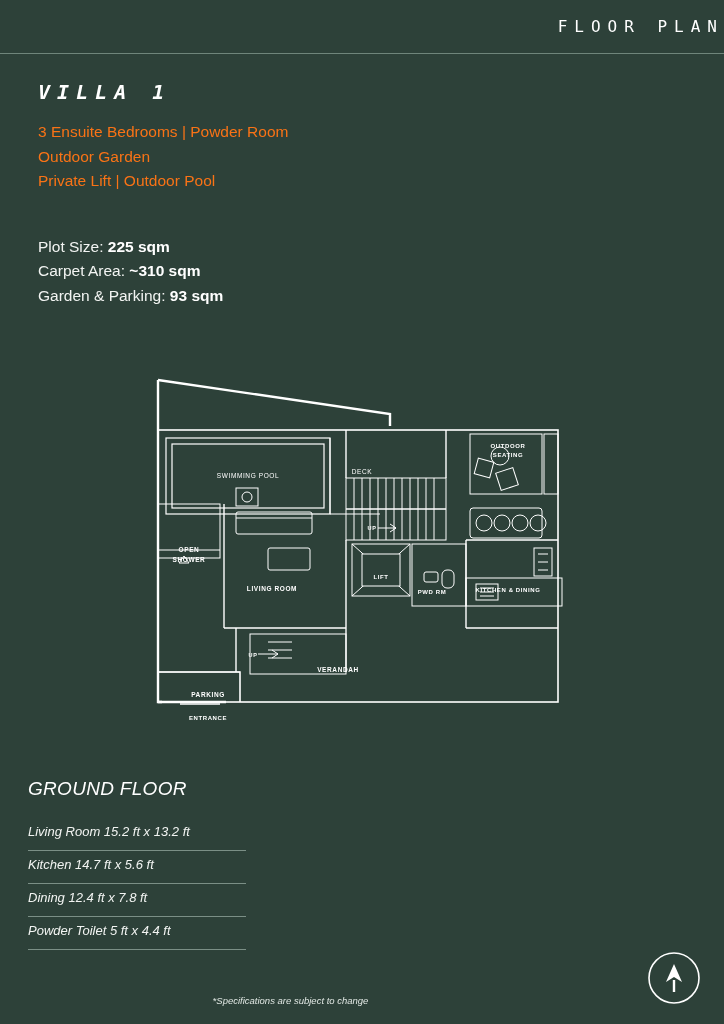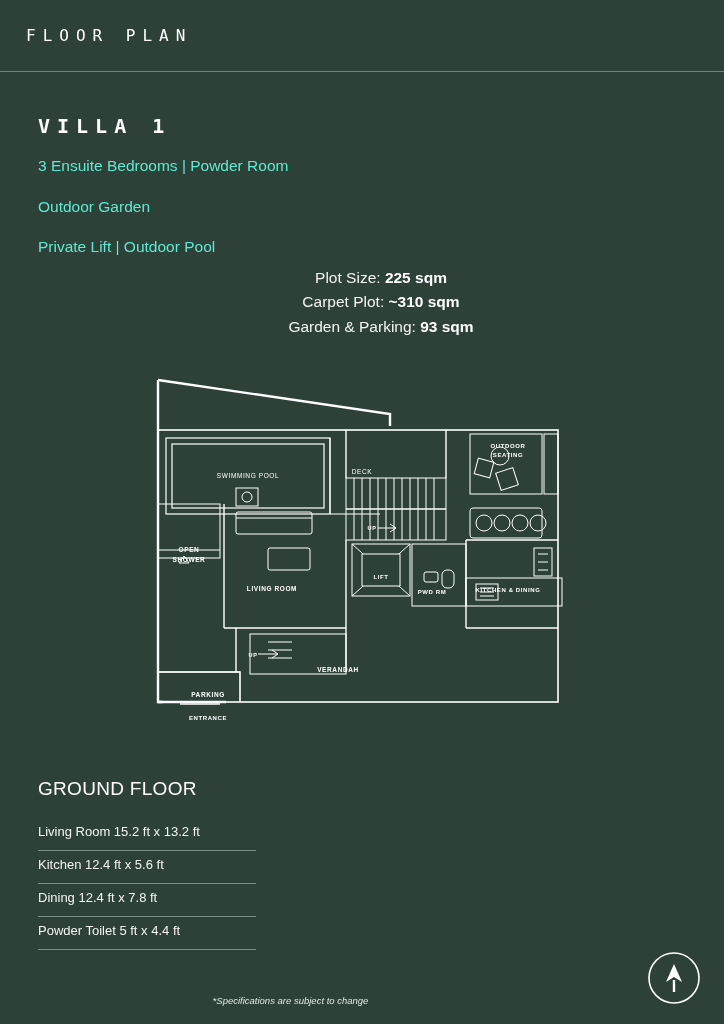--- a/index.html
+++ b/index.html
@@ -11,56 +11,56 @@
     width: 724px;
     height: 1024px;
     position: relative;
     overflow: hidden;
     font-family: "Liberation Sans", sans-serif;
     color: #ffffff;
   }
 
   
   .header {
-    height: 72px;
+    height: 54px;
     border-bottom: 1px solid #6f857b;
     display: flex;
     align-items: center;
     padding-left: 26px;
     box-sizing: border-box;
+    justify-content: flex-end;
   }
   .header-title {
     font-family: "DejaVu Sans Mono", monospace;
     font-size: 16px;
     letter-spacing: 7px;
     color: #ffffff;
     font-weight: 400;
   }
 
   
   .info {
     padding: 26px 0 0 38px;
   }
   .villa-title {
     font-family: "DejaVu Sans Mono", monospace;
     font-size: 20px;
     letter-spacing: 7px;
     font-weight: 700;
-    margin: 16px 0 16px 0;
+    margin: 0 0 16px 0;
+    font-style: italic;
   }
   .feature-line {
     font-size: 15.5px;
     line-height: 24.6px;
-    color: #5eead4;
+    color: #f97316;
     font-weight: 300;
-    margin-top: 16px;
   }
   .metrics {
-    margin-top: 6px;
-    text-align: center;
+    margin-top: 41px;
   }
   .metric-row {
     font-size: 15.5px;
     line-height: 24.5px;
     color: #f2f4f2;
     font-weight: 300;
   }
   .metric-row b {
     font-weight: 700;
     color: #ffffff;
@@ -75,22 +75,23 @@
     height: 365px;
   }
   .plan-wrap svg {
     display: block;
   }
 
   
   .floor-section {
     position: absolute;
     top: 778px;
-    left: 38px;
+    left: 28px;
     width: 300px;
+    font-style: italic;
   }
   .floor-heading {
     font-size: 19px;
     font-weight: 400;
     letter-spacing: 0.3px;
     color: #ffffff;
     margin-bottom: 18px;
   }
   .room-row {
     font-size: 13px;
@@ -138,21 +139,21 @@
     <div class="feature-line">Outdoor Garden</div>
     <div class="feature-line">Private Lift | Outdoor Pool</div>
   </div>
 
   <div class="metrics">
     <div class="metric-row">
       <span>Plot Size:</span>
       <b>225 sqm</b>
     </div>
     <div class="metric-row">
-      <span>Carpet Plot:</span>
+      <span>Carpet Area:</span>
       <b>~310 sqm</b>
     </div>
     <div class="metric-row">
       <span>Garden &amp; Parking:</span>
       <b>93 sqm</b>
     </div>
   </div>
 </div>
 
 <div class="plan-wrap">
@@ -283,21 +284,21 @@
       <text x="68" y="348" text-anchor="middle" font-size="6" font-weight="bold">ENTRANCE</text>
       <text x="232" y="158" text-anchor="middle" font-size="5.5" font-weight="bold">UP</text>
       <text x="113" y="285" text-anchor="middle" font-size="5.5" font-weight="bold">UP</text>
     </g>
   </svg>
 </div>
 
 <div class="floor-section">
   <div class="floor-heading">GROUND FLOOR</div>
   <div class="room-row">Living Room 15.2 ft x 13.2 ft</div>
-  <div class="room-row">Kitchen 12.4 ft x 5.6 ft</div>
+  <div class="room-row">Kitchen 14.7 ft x 5.6 ft</div>
   <div class="room-row">Dining 12.4 ft x 7.8 ft</div>
   <div class="room-row">Powder Toilet 5 ft x 4.4 ft</div>
 </div>
 
 <div class="footnote">*Specifications are subject to change</div>
 
 <div class="logo">
   <svg width="52" height="52" viewBox="0 0 52 52" fill="none">
     <circle cx="26" cy="26" r="25" stroke="#ffffff" stroke-width="1.6" fill="none"></circle>
     <path d="M26 12 L34 30 L26 25 L18 30 Z" fill="#ffffff"></path>

